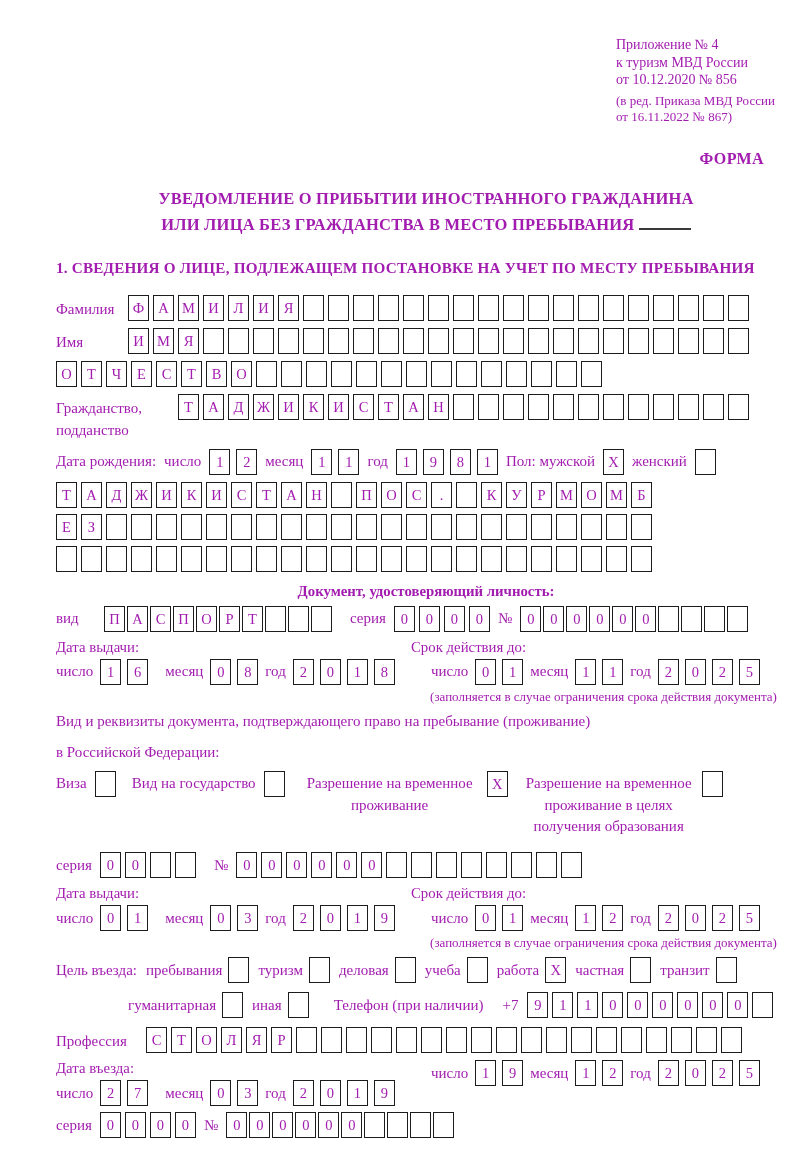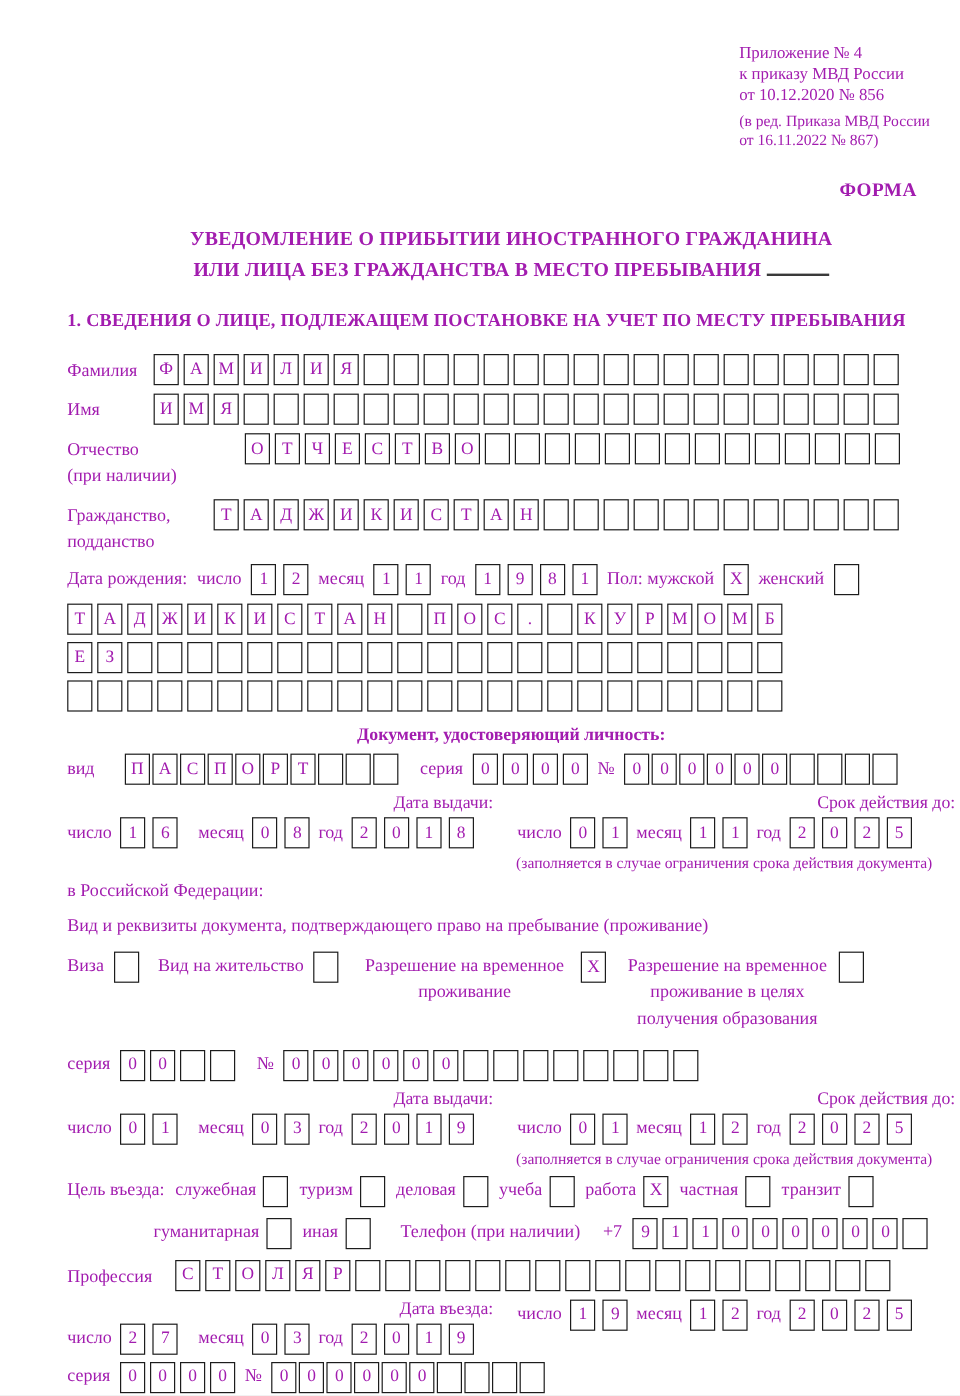--- a/index.html
+++ b/index.html
@@ -32,21 +32,21 @@
   .stack > .cells:last-child{margin-bottom:0;}
   
   .inline-row{display:flex;align-items:center;flex-wrap:nowrap;gap:8px;margin-bottom:7px;}
   .inline-row .lbl{white-space:nowrap;}
   
   .doc-heading{font-weight:bold;text-align:center;font-size:14.8px;margin:4px 0 6px 0;}
   
   .dates{display:flex;align-items:flex-start;margin-bottom:6px;}
   .date-col1{width:355px;flex:0 0 auto;}
   .date-col2{flex:1;}
-  .date-heading{text-align:right;font-size:14.8px;margin-bottom:3px;}
+  .date-heading{text-align:left;font-size:14.8px;margin-bottom:3px;}
   .date-line{display:flex;align-items:center;gap:7px;white-space:nowrap;}
   .date-col2 .date-line{padding-left:20px;}
   .date-note{font-size:13px;text-align:center;margin-top:4px;white-space:nowrap;}
   
   .rline{margin:4px 0 10px 0;line-height:1.4;}
   .rline.second{margin:0 0 8px 0;}
   .opts{display:flex;align-items:flex-start;gap:16px;margin-bottom:14px;}
   .opt{display:flex;align-items:flex-start;gap:8px;}
   .opt .optlabel{padding-top:4px;white-space:nowrap;}
   .optxt{display:inline-block;text-align:center;line-height:1.45;padding-top:2px;}
@@ -61,21 +61,21 @@
   .mig-label{width:198px;flex:0 0 auto;padding-top:4px;}
   .gap-l{margin-left:10px;}
 </style>
 </head>
 <body>
 
 <div class="page">
 
   <div class="appendix">
     <div>Приложение № 4</div>
-    <div>к приказу МВД России</div>
+    <div>к туризм МВД России</div>
     <div>от 10.12.2020 № 856</div>
     <div class="appendix-note">
       <div>(в ред. Приказа МВД России</div>
       <div>от 16.11.2022 № 867)</div>
     </div>
   </div>
 
   <div class="forma">ФОРМА</div>
 
   <div class="title">
@@ -141,24 +141,20 @@
         <span class="cell"></span>
         <span class="cell"></span>
         <span class="cell"></span>
         <span class="cell"></span>
         <span class="cell"></span>
         <span class="cell"></span>
       </div>
   </div>
 
   <div class="frow">
-    <div class="flabel w148">
-      <div>Отчество</div>
-      <div>(при наличии)</div>
-    </div>
     <div class="cells">
         <span class="cell">О</span>
         <span class="cell">Т</span>
         <span class="cell">Ч</span>
         <span class="cell">Е</span>
         <span class="cell">С</span>
         <span class="cell">Т</span>
         <span class="cell">В</span>
         <span class="cell">О</span>
         <span class="cell"></span>
@@ -401,32 +397,32 @@
             <span class="cell">2</span>
             <span class="cell">0</span>
             <span class="cell">2</span>
             <span class="cell">5</span>
           </span>
       </div>
       <div class="date-note">(заполняется в случае ограничения срока действия документа)</div>
     </div>
   </div>
 
+  <div class="rline">Вид и реквизиты документа, подтверждающего право на пребывание (проживание)</div>
   <div class="rline second">в Российской Федерации:</div>
-  <div class="rline">Вид и реквизиты документа, подтверждающего право на пребывание (проживание)</div>
 
   <div class="opts">
     <div class="opt">
       <span class="optlabel">Виза</span>
       <span class="cells">
           <span class="cell"></span>
         </span>
     </div>
     <div class="opt">
-      <span class="optlabel">Вид на жительство</span>
+      <span class="optlabel">Вид на государство</span>
       <span class="cells">
           <span class="cell"></span>
         </span>
     </div>
     <div class="opt">
       <span class="optxt wt170">Разрешение на временное проживание</span>
       <span class="cells">
           <span class="cell">X</span>
         </span>
     </div>
@@ -509,21 +505,21 @@
             <span class="cell">5</span>
           </span>
       </div>
       <div class="date-note">(заполняется в случае ограничения срока действия документа)</div>
     </div>
   </div>
 
   <div class="purpose-row">
     <span class="lbl">Цель въезда:</span>
     <span class="chk">
-        <span>служебная</span>
+        <span>пребывания</span>
         <span class="cells">
           <span class="cell"></span>
         </span>
       </span>
     <span class="chk">
         <span>туризм</span>
         <span class="cells">
           <span class="cell"></span>
         </span>
       </span>

